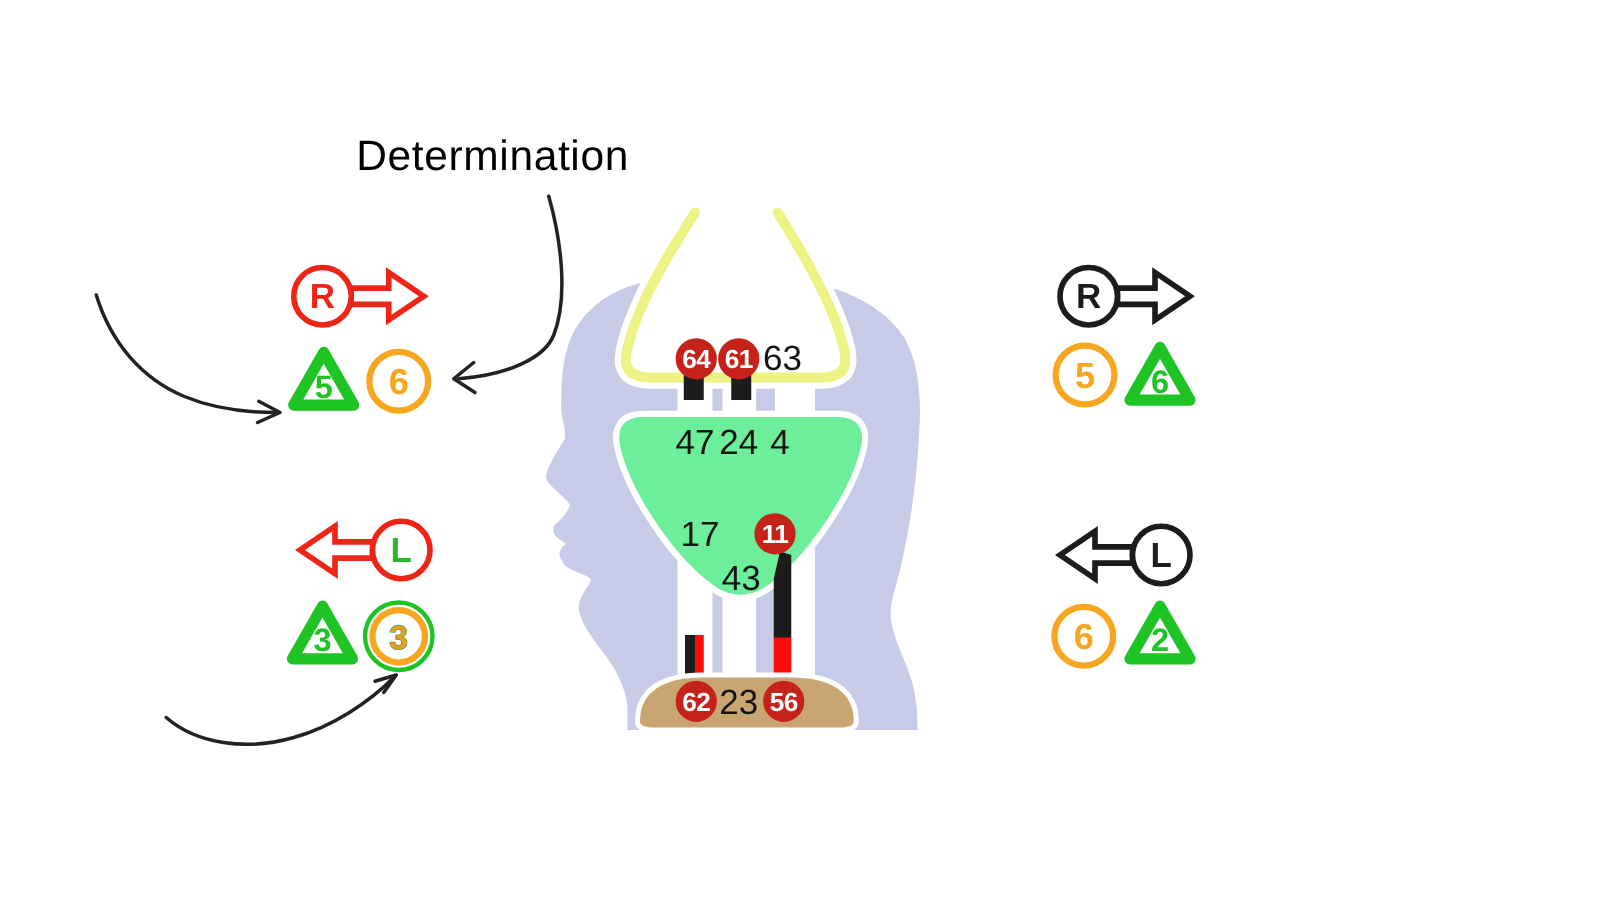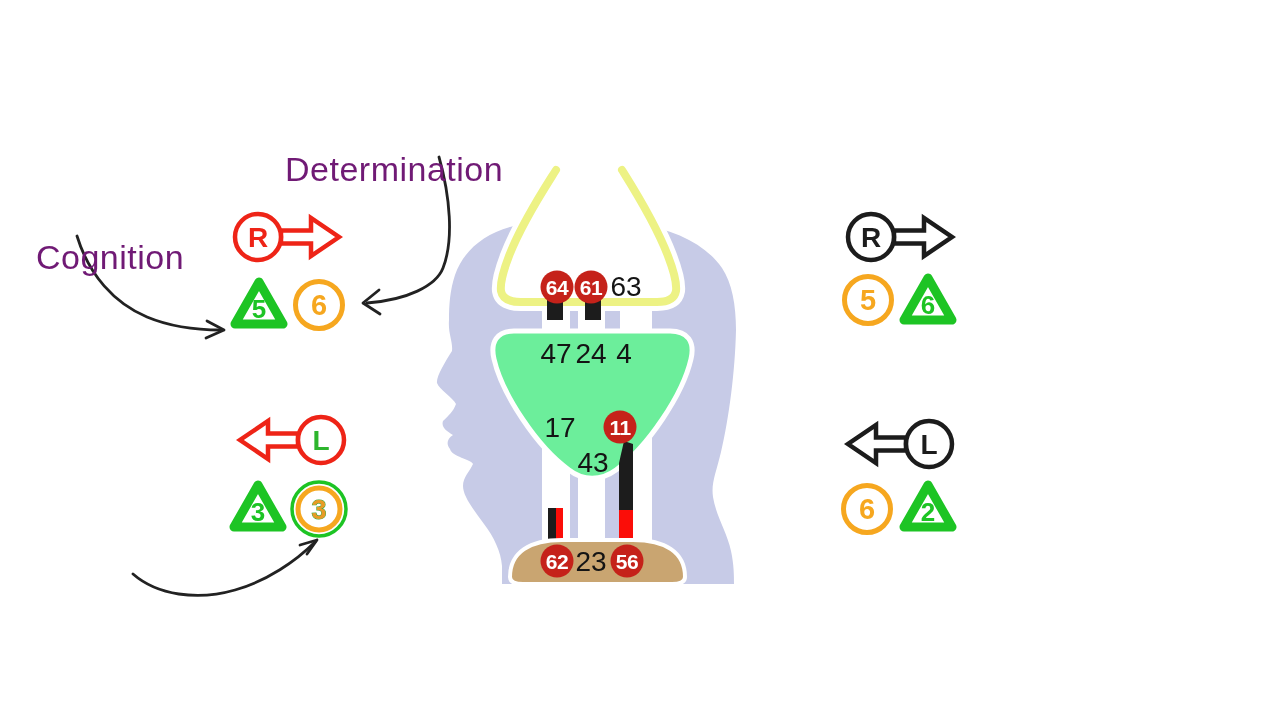--- a/index.html
+++ b/index.html
@@ -2,22 +2,22 @@
 <html><head>
 <meta charset="utf-8">
 <style>
   html,body{margin:0;padding:0;background:#ffffff;}
   .canvas{
     position:relative;width:1280px;height:720px;background:#ffffff;
     overflow:hidden;font-family:"Liberation Sans", sans-serif;
   }
   .abs{position:absolute;}
   .label{
-    position:absolute;font-size:34px;line-height:36px;color:#701a75;
-    letter-spacing:0.5px;white-space:nowrap;margin-top:44px;
+    position:absolute;font-size:34px;line-height:36px;color:#000000;
+    letter-spacing:0.5px;white-space:nowrap;
   }
   svg text{font-family:"Liberation Sans", sans-serif;}
   .marker-num{font-weight:bold;fill:#ffffff;font-size:21px;letter-spacing:-0.5px;}
   .plain-num{fill:#141414;font-size:28px;}
   .tag-letter{font-weight:bold;font-size:28px;}
   .badge-num{font-weight:bold;}
 </style>
 </head>
 <body>
 
@@ -114,21 +114,20 @@
       <path d="M 439,157 C 450,196 454,240 443,268 C 436,286 407,300 367,303"></path>
       <path d="M 363,303 L 379,290 M 363,303 L 380,314"></path>
     </g>
     <g stroke="#222222" stroke-width="2.8" fill="none" stroke-linecap="round">
       <path d="M 133,574 C 157,595 197,601 235,590 C 267,581 296,561 315,542"></path>
       <path d="M 317,540 L 300,545 M 317,540 L 307,554"></path>
     </g>
   </svg>
 
   <div class="label" style="left:285px;top:107px;">Determination</div>
-  <div class="label" style="left:36px;top:195px;">Cognition</div>
 
   <svg class="abs" style="left:231px;top:208px;" width="114" height="58" viewBox="0 0 114 58">
     <path fill="#ffffff" stroke="#ee2417" stroke-width="4.5" d="M50,22.5 L80,22.5 L80,10 L108,29 L80,48 L80,35.5 L50,35.5 Z"></path>
     <circle cx="27" cy="29" r="23" fill="#ffffff" stroke="#ee2417" stroke-width="4.5"></circle>
     <text class="tag-letter" fill="#ee2417" x="27" y="38.5" text-anchor="middle">R</text>
   </svg>
 
   <svg class="abs" style="left:227px;top:274px;" width="64" height="58" viewBox="0 0 64 58">
     <path d="M32,8 L56,50 L8,50 Z" fill="#ffffff" stroke="#1dc424" stroke-width="9" stroke-linejoin="round"></path>
     <text class="badge-num" fill="#1dc424" font-size="26" x="32" y="44" text-anchor="middle">5</text>

